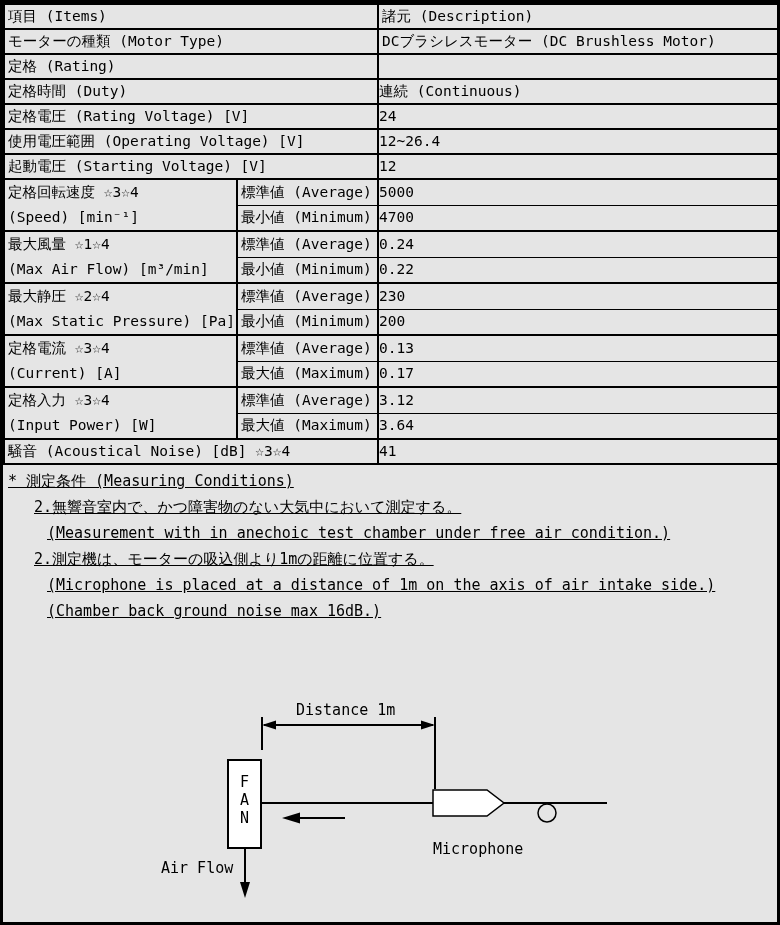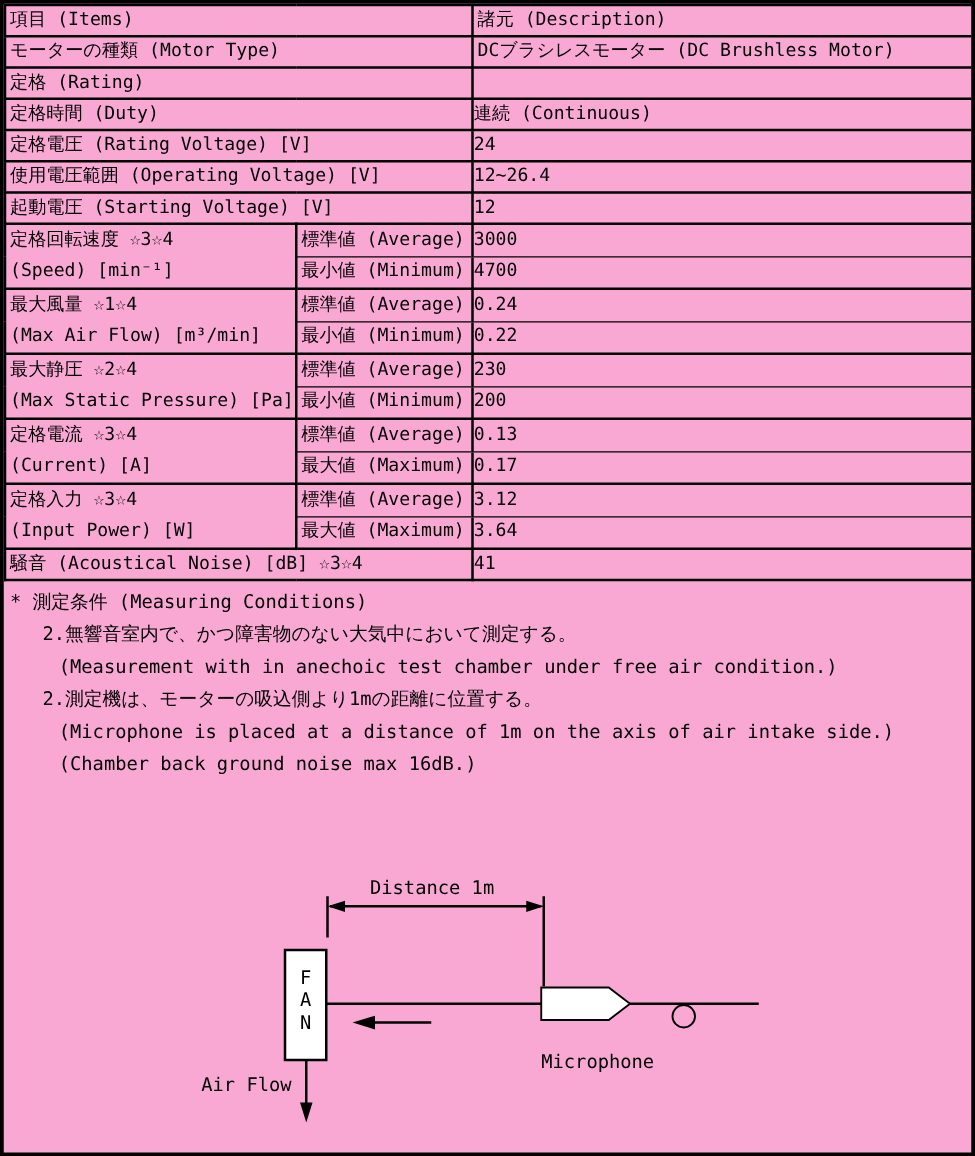--- a/index.html
+++ b/index.html
@@ -1,21 +1,21 @@
 <!DOCTYPE html>
 <html><head>
 <meta charset="utf-8">
 <style>
   html,body{margin:0;padding:0;background:#ffffff;}
   .page{
     position:relative;
     width:780px;height:925px;
     box-sizing:border-box;
     border:3px solid #000;
-    background:#f9a8d4;
+    background:#e5e5e5;
     color:#000;
     font-family:"DejaVu Sans Mono","DejaVu Sans",monospace;
     overflow:hidden;
   }
   
   .spec-table{
     border-collapse:collapse;
     width:100%;
     table-layout:fixed;
   }
@@ -29,21 +29,21 @@
     white-space:nowrap;
   }
   .spec-table td.item{text-align:left;}
   .spec-table td.val{text-align:left;padding:0;}
   .spec-table td.val-left{text-align:left;}
   .spec-table td.grp{padding:0 3px;vertical-align:top;}
   .grp .l1,.grp .l2{height:25px;line-height:25px;}
   tr.sub1 td.thin{border-bottom-width:1px;}
   tr.sub2 td.thin{border-top-width:1px;}
   
-  .notes{margin-top:3px;font-size:15px;}
+  .notes{margin-top:3px;font-size:15px;text-decoration:underline;}
   .notes > div{height:26px;line-height:26px;white-space:nowrap;overflow:hidden;}
   .notes-title{padding-left:5px;}
   .note-jp{padding-left:31px;}
   .note-en{padding-left:44px;}
   
   .diagram-svg{position:absolute;left:0;top:0;pointer-events:none;}
   .dlabel{position:absolute;font-size:15px;line-height:17px;white-space:nowrap;}
   .fan-label{
     left:225px;top:770px;width:33px;
     text-align:center;white-space:pre-line;
@@ -94,21 +94,21 @@
         <td colspan="2" class="item">起動電圧 (Starting Voltage) [V]</td>
         <td class="val">12</td>
       </tr>
 
       <tr class="sub1">
         <td rowspan="2" class="grp">
           <div class="l1">定格回転速度 ☆3☆4</div>
           <div class="l2">(Speed) [min⁻¹]</div>
         </td>
         <td class="item thin">標準値 (Average)</td>
-        <td class="val thin">3000</td>
+        <td class="val thin">5000</td>
       </tr>
       <tr class="sub2">
         <td class="item thin">最小値 (Minimum)</td>
         <td class="val thin">4700</td>
       </tr>
 
       <tr class="sub1">
         <td rowspan="2" class="grp">
           <div class="l1">最大風量 ☆1☆4</div>
           <div class="l2">(Max Air Flow) [m³/min]</div>

